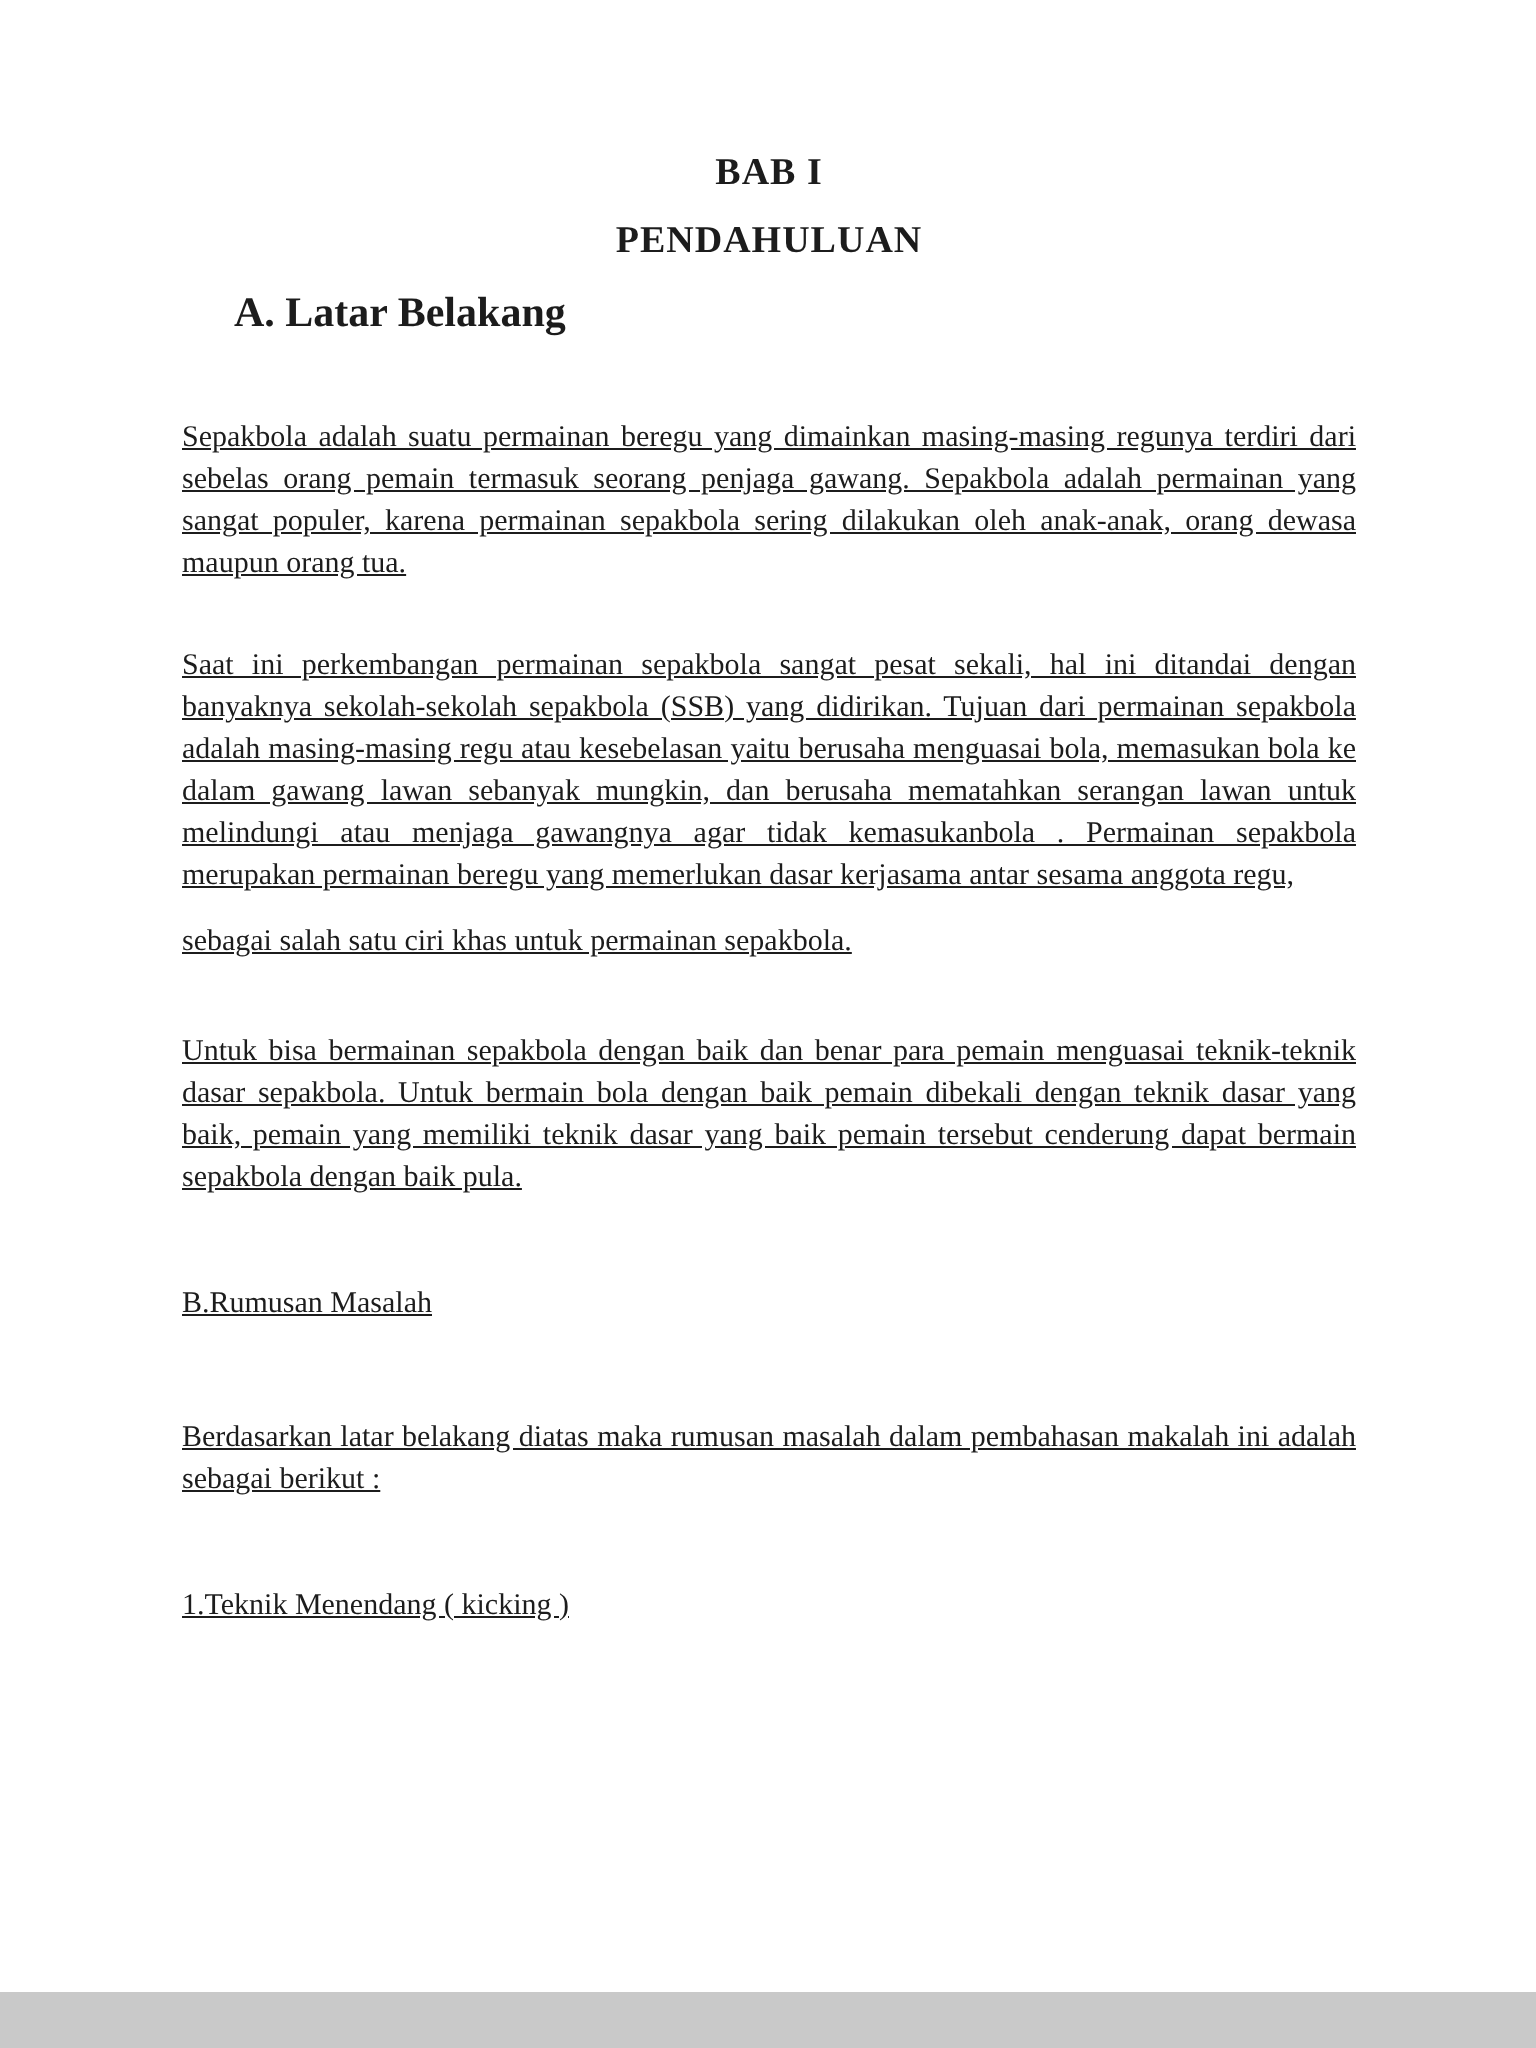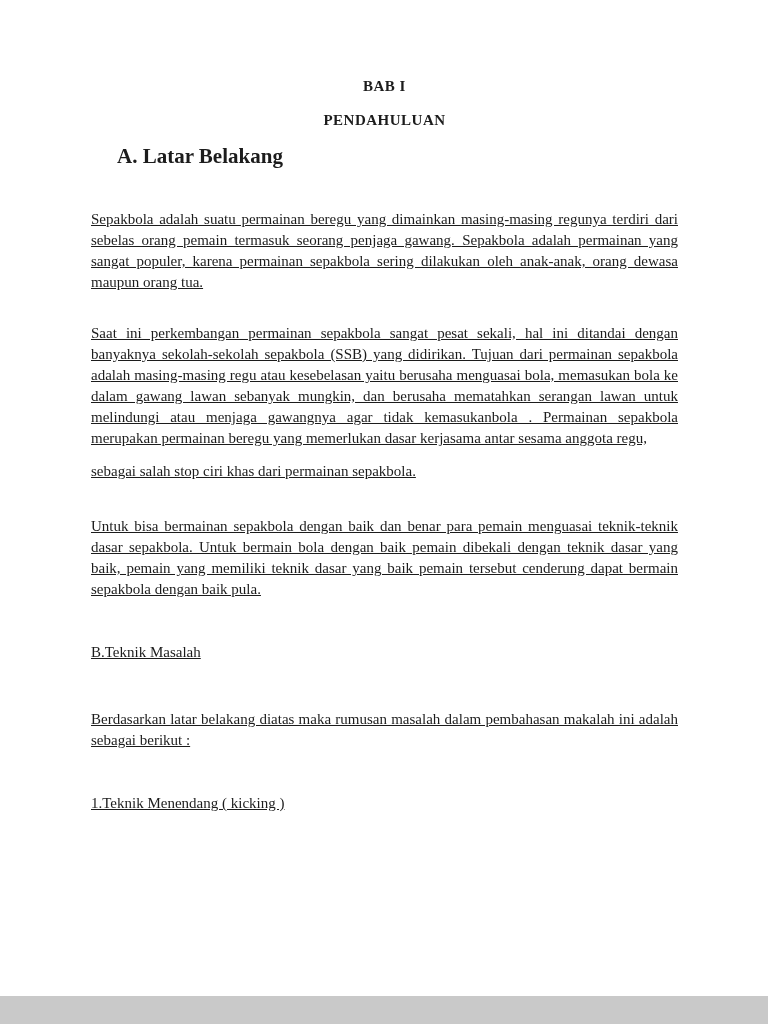--- a/index.html
+++ b/index.html
@@ -30,21 +30,21 @@
   }
   .page-gap {
     position: absolute;
     top: 996px;
     left: 0;
     width: 768px;
     height: 28px;
     background: #c9c9c9;
   }
   h1.chapter, h2.doc-title {
-    font-size: 15px;
+    font-size: 19px;
     font-weight: bold;
     text-align: center;
     margin: 0 0 13px 0;
     letter-spacing: 0.5px;
   }
   h2.doc-title {
     margin-bottom: 15px;
   }
   h3.section-heading {
     font-size: 21px;
@@ -73,27 +73,27 @@
   <div class="page">
 
     <h1 class="chapter">BAB I</h1>
     <h2 class="doc-title">PENDAHULUAN</h2>
     <h3 class="section-heading">A.  Latar Belakang</h3>
 
     <p class="after-heading mb-par">Sepakbola adalah suatu permainan beregu yang dimainkan masing-masing regunya terdiri dari sebelas orang pemain termasuk seorang penjaga gawang. Sepakbola adalah permainan yang sangat populer, karena permainan sepakbola sering dilakukan oleh anak-anak, orang dewasa maupun orang tua.</p>
 
     <p class="mb-tight">Saat ini perkembangan permainan sepakbola sangat pesat sekali, hal ini ditandai dengan banyaknya sekolah-sekolah sepakbola (SSB) yang didirikan. Tujuan dari permainan sepakbola adalah masing-masing regu atau kesebelasan yaitu berusaha menguasai bola, memasukan bola ke dalam gawang lawan sebanyak mungkin, dan berusaha mematahkan serangan lawan untuk melindungi atau menjaga gawangnya agar tidak kemasukanbola . Permainan sepakbola merupakan permainan beregu yang memerlukan dasar kerjasama antar sesama anggota regu,</p>
 
-    <p class="mb-line plain">sebagai salah stop ciri khas dari permainan sepakbola.</p>
+    <p class="mb-line plain">sebagai salah satu ciri khas untuk permainan sepakbola.</p>
 
     <p class="mb-big">Untuk bisa bermainan sepakbola dengan baik dan benar para pemain menguasai teknik-teknik dasar sepakbola. Untuk bermain bola dengan baik pemain dibekali dengan teknik dasar yang baik, pemain yang memiliki teknik dasar yang baik pemain tersebut cenderung dapat bermain sepakbola dengan baik pula.</p>
 
 
 
-    <p class="mb-huge plain">B.Teknik Masalah</p>
+    <p class="mb-huge plain">B.Rumusan Masalah</p>
 
     <p class="mb-big">Berdasarkan latar belakang diatas maka rumusan masalah dalam pembahasan makalah ini adalah sebagai berikut :</p>
 
 
     <p class="mb-list plain">1.Teknik Menendang ( kicking )</p>
 
   </div>
   <div class="page-gap"></div>
 </div>
 

